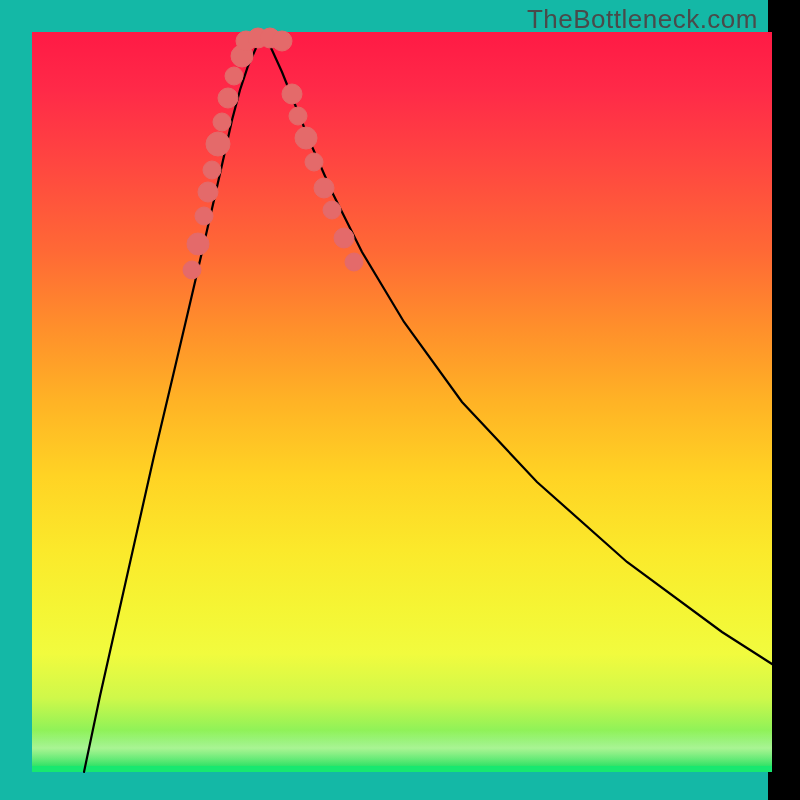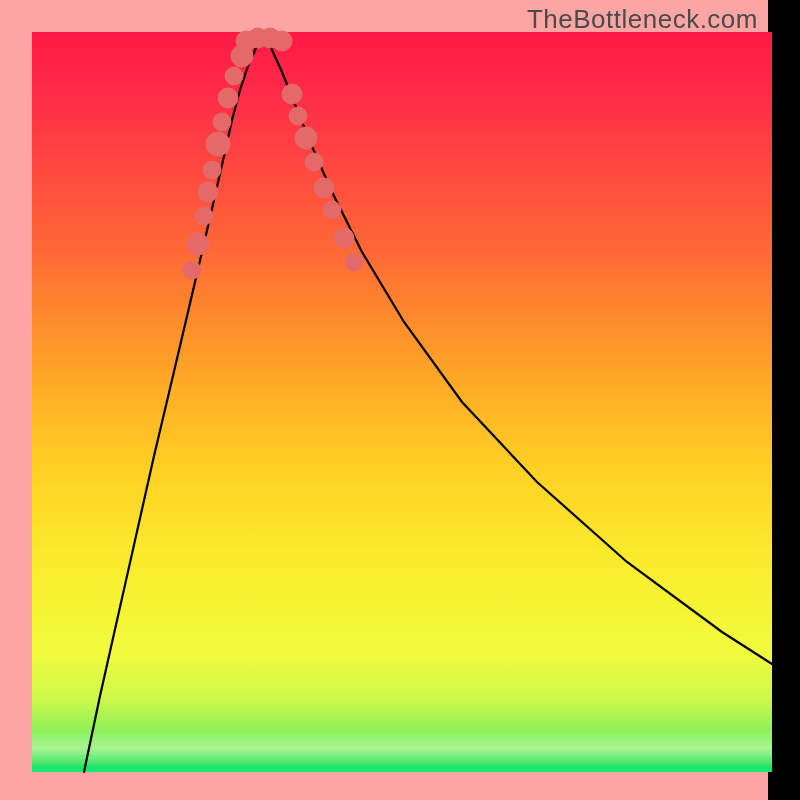--- a/index.html
+++ b/index.html
@@ -8,21 +8,21 @@
     width: 800px;
     height: 800px;
     background: #000;
     overflow: hidden;
     font-family: Arial, Helvetica, sans-serif;
   }
   .frame {
     position: relative;
     width: 768px;
     height: 800px;
-    background: #fca5a5;
+    background: #14b8a6;
   }
   .watermark {
     position: absolute;
     top: 4px;
     right: 10px;
     color: #4a4a4a;
     font-size: 26px;
     font-weight: 400;
     letter-spacing: 0.5px;
     z-index: 50;

